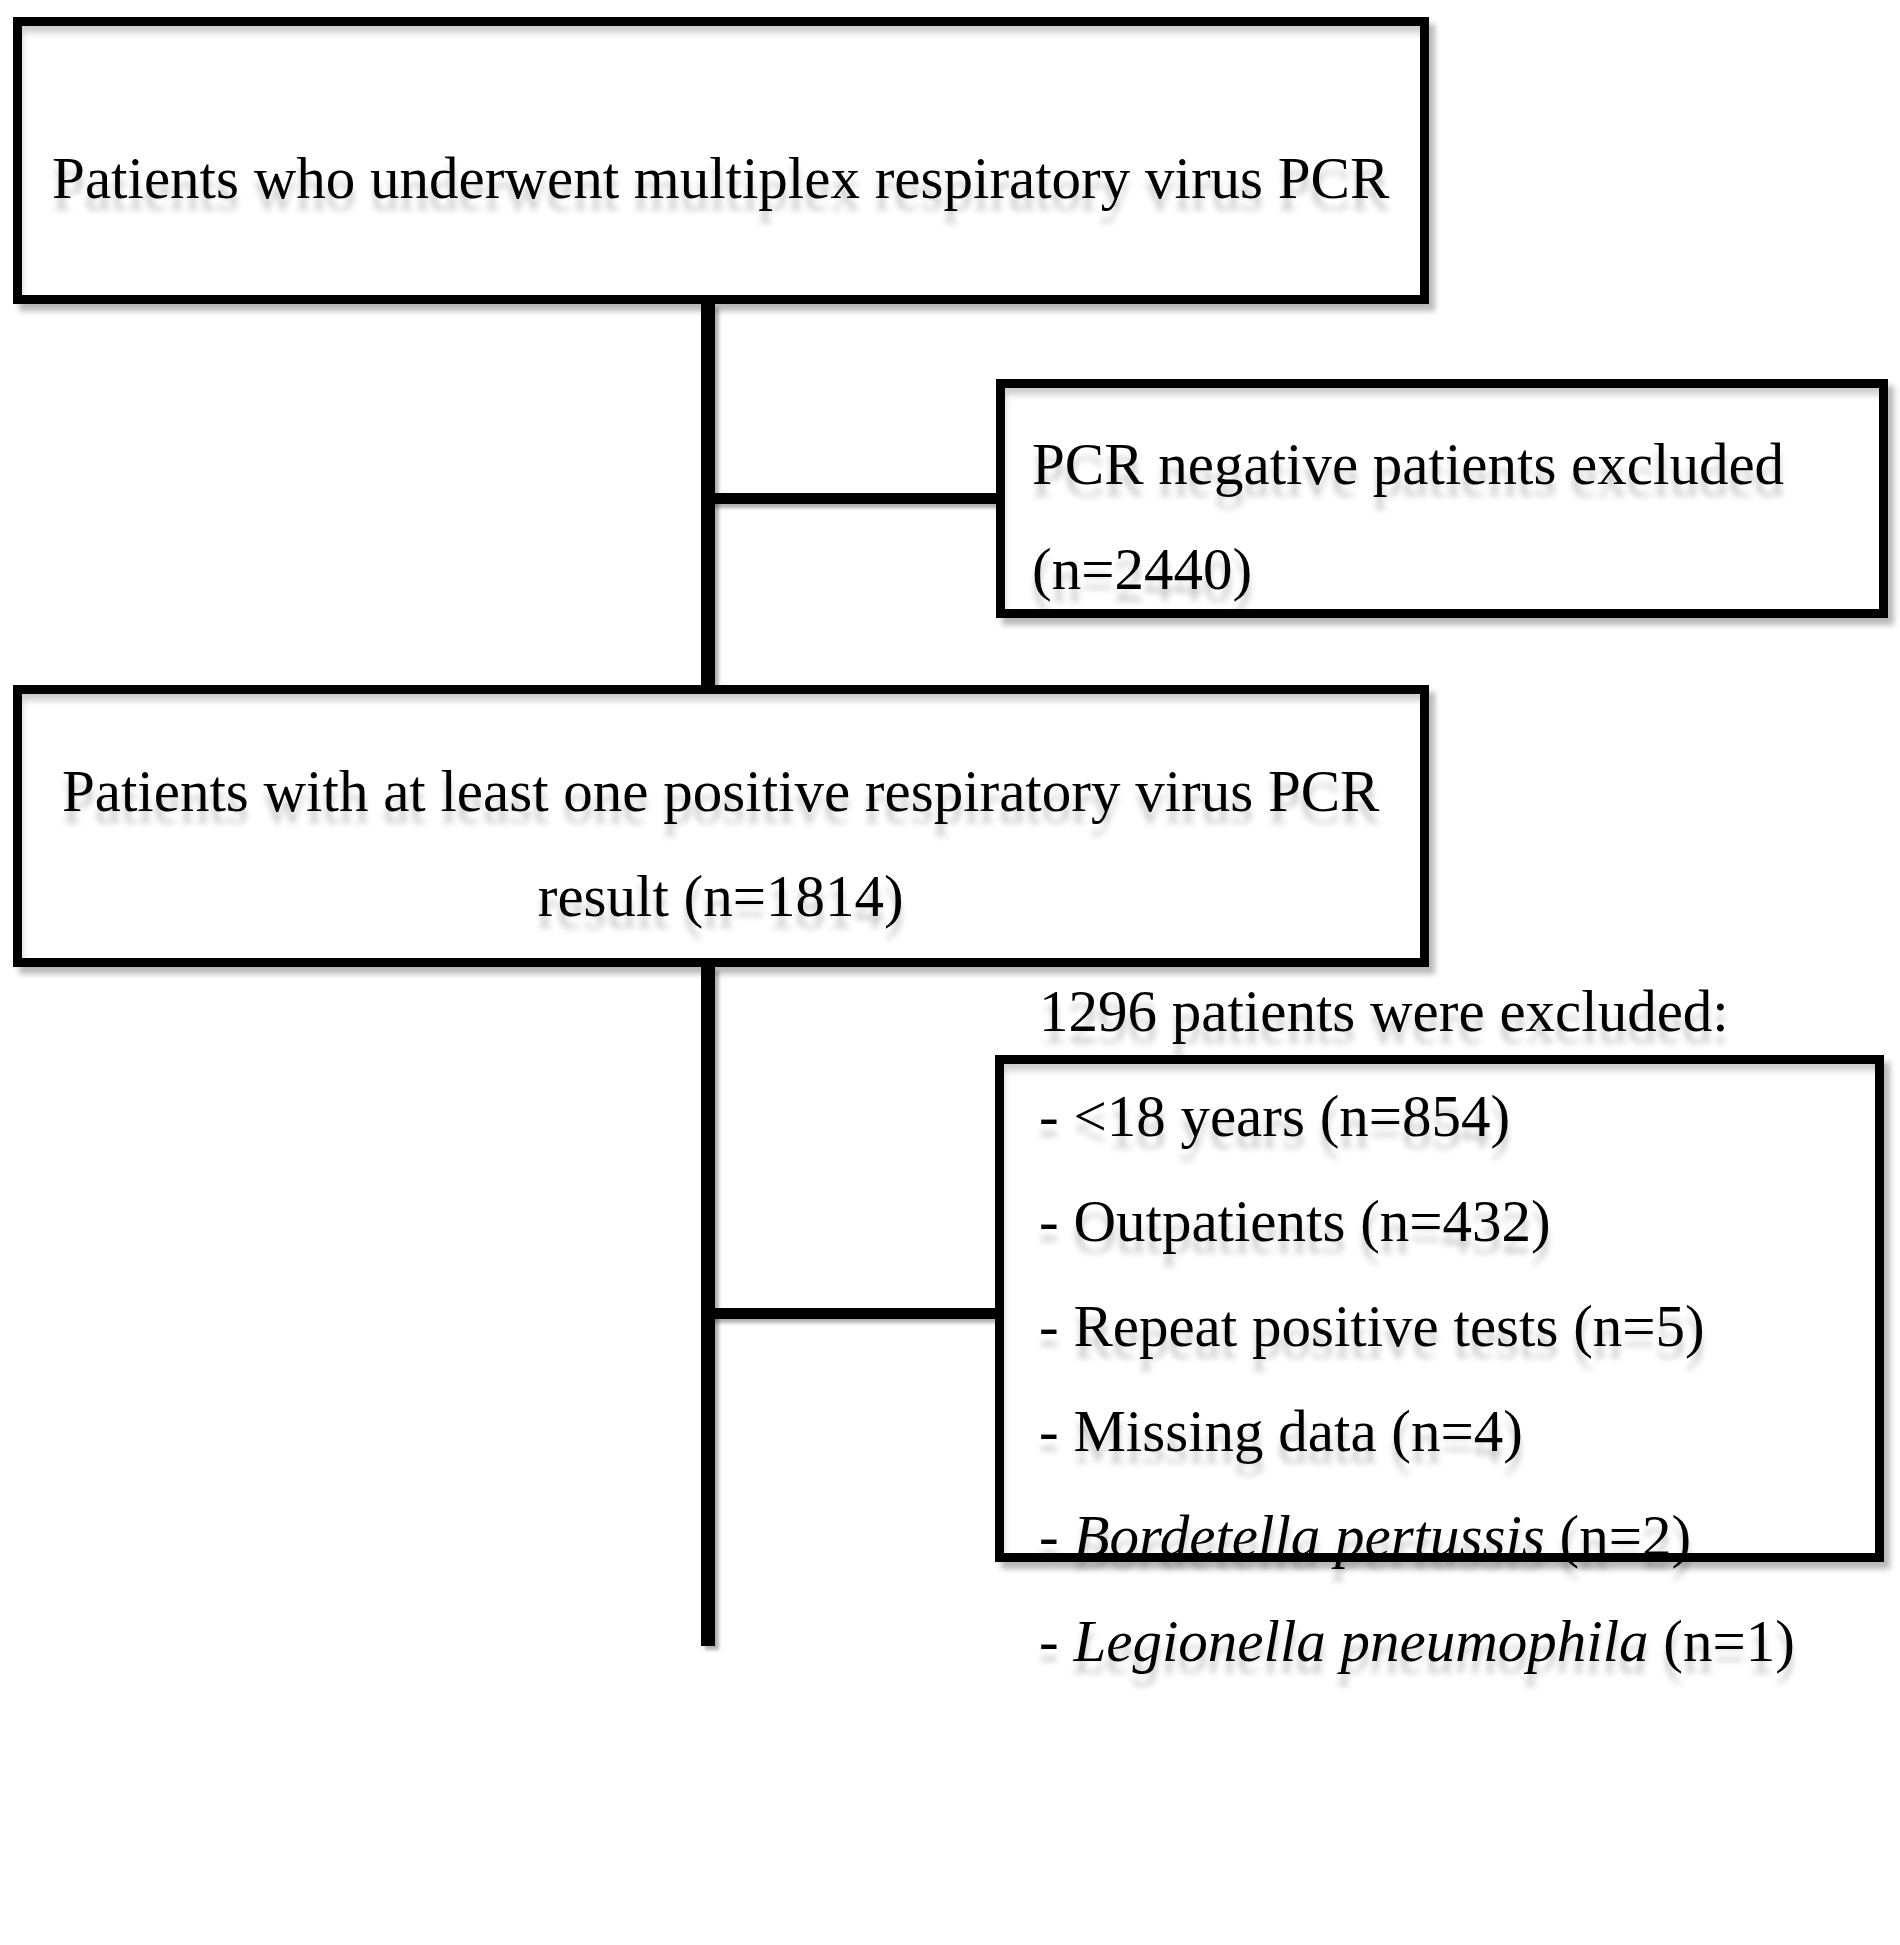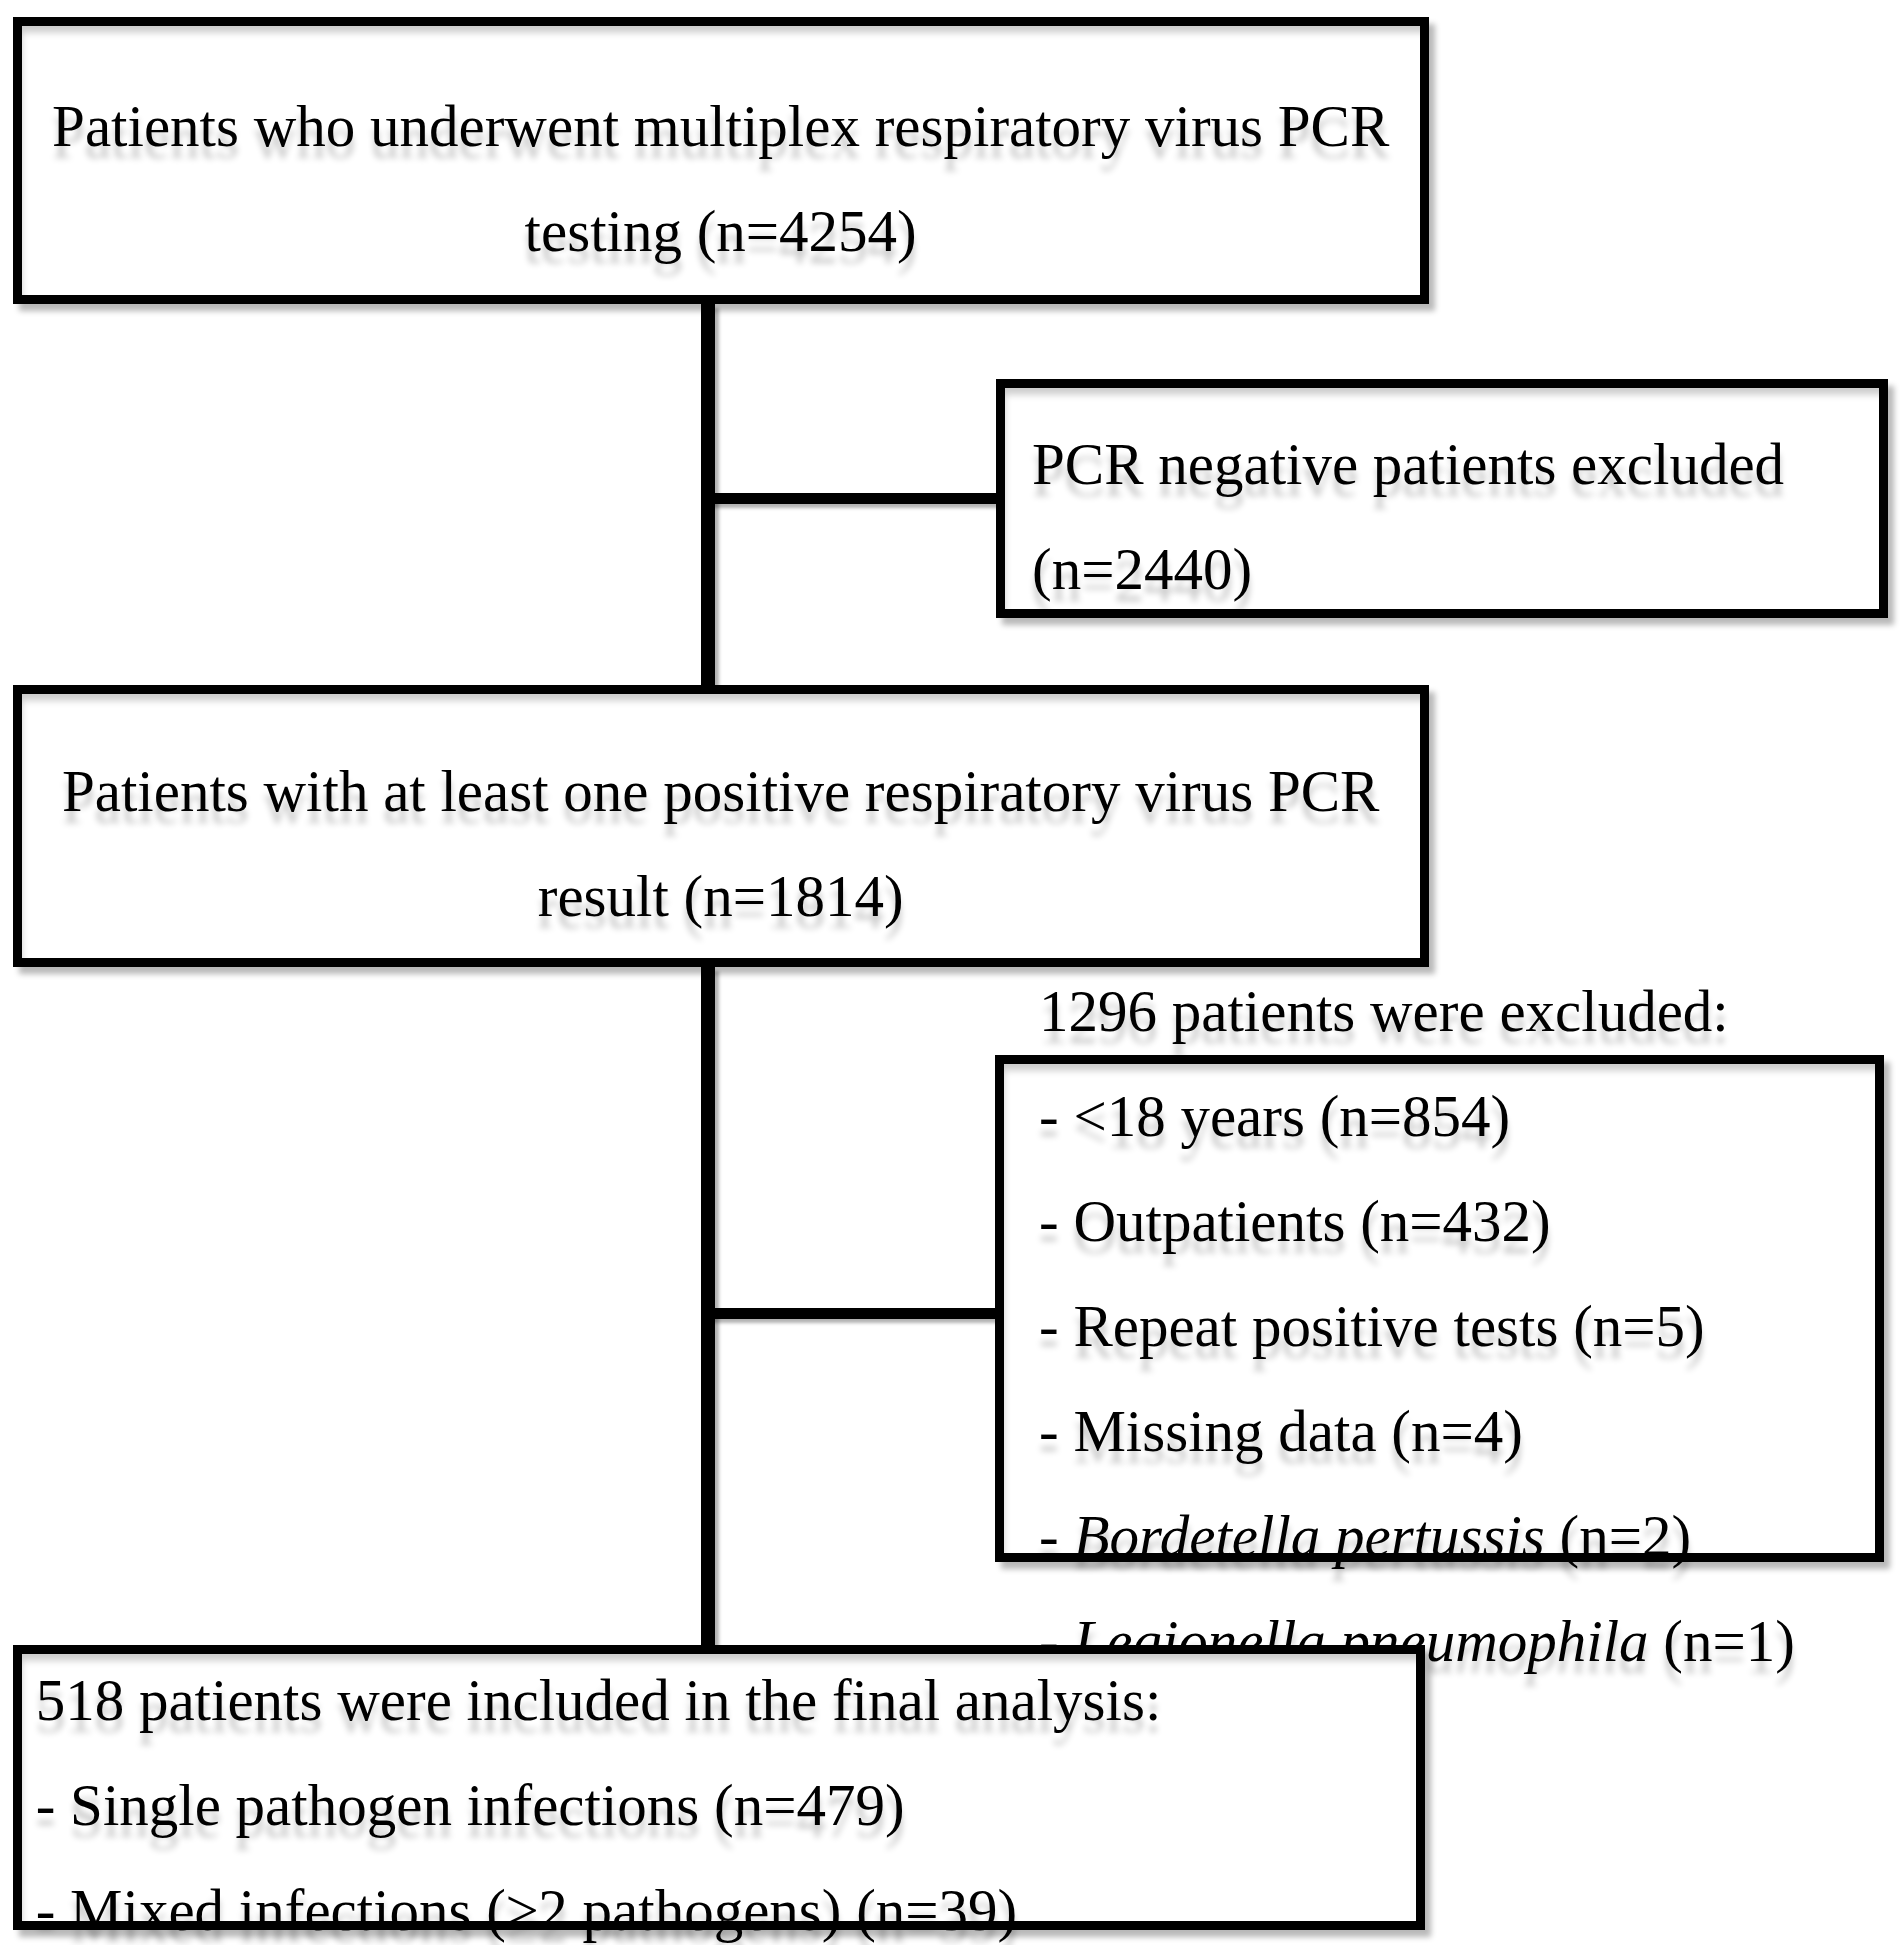--- a/index.html
+++ b/index.html
@@ -61,21 +61,20 @@
 
 <div class="canvas">
 
   <div class="connector" id="vline-top"></div>
   <div class="connector" id="hline-top"></div>
   <div class="connector" id="vline-bottom"></div>
   <div class="connector" id="hline-bottom"></div>
 
   <div class="box center" id="box-tested">
       <div class="line"><span>Patients who underwent multiplex respiratory virus PCR</span></div>
-      <div class="line"><span>testing (n=4254)</span></div>
     </div>
 
   <div class="box left" id="box-negative">
       <div class="line"><span>PCR negative patients excluded</span></div>
       <div class="line"><span>(n=2440)</span></div>
     </div>
 
   <div class="box center" id="box-positive">
       <div class="line"><span>Patients with at least one positive respiratory virus PCR</span></div>
       <div class="line"><span>result (n=1814)</span></div>
@@ -84,20 +83,15 @@
   <div class="box left" id="box-excluded">
       <div class="line"><span>1296 patients were excluded:</span></div>
       <div class="line"><span>- &lt;18 years (n=854)</span></div>
       <div class="line"><span>- Outpatients (n=432)</span></div>
       <div class="line"><span>- Repeat positive tests (n=5)</span></div>
       <div class="line"><span>- Missing data (n=4)</span></div>
       <div class="line"><span>- </span><i>Bordetella pertussis</i><span> (n=2)</span></div>
       <div class="line"><span>- </span><i>Legionella pneumophila</i><span> (n=1)</span></div>
     </div>
 
-  <div class="box left" id="box-final">
-      <div class="line"><span>518 patients were included in the final analysis:</span></div>
-      <div class="line"><span>- Single pathogen infections (n=479)</span></div>
-      <div class="line"><span>- Mixed infections (≥2 pathogens) (n=39)</span></div>
-    </div>
 
 </div>
 
 
 </body></html>

